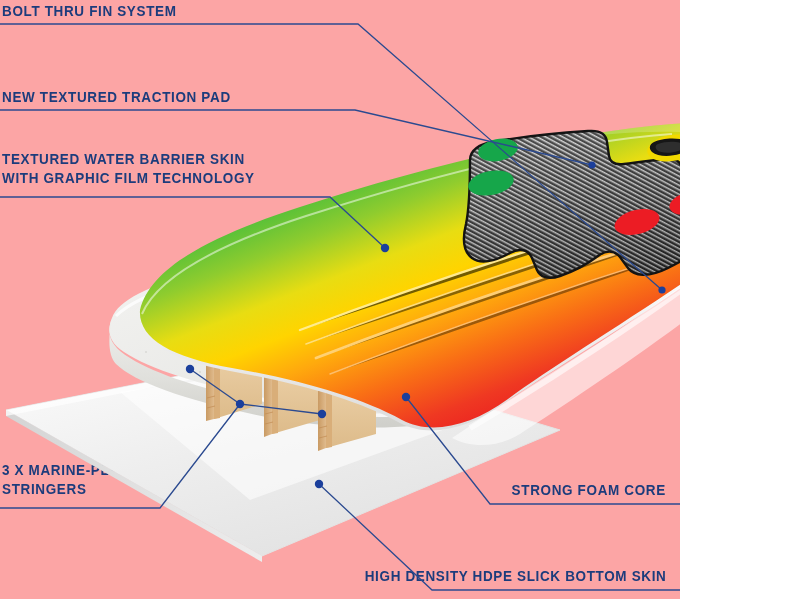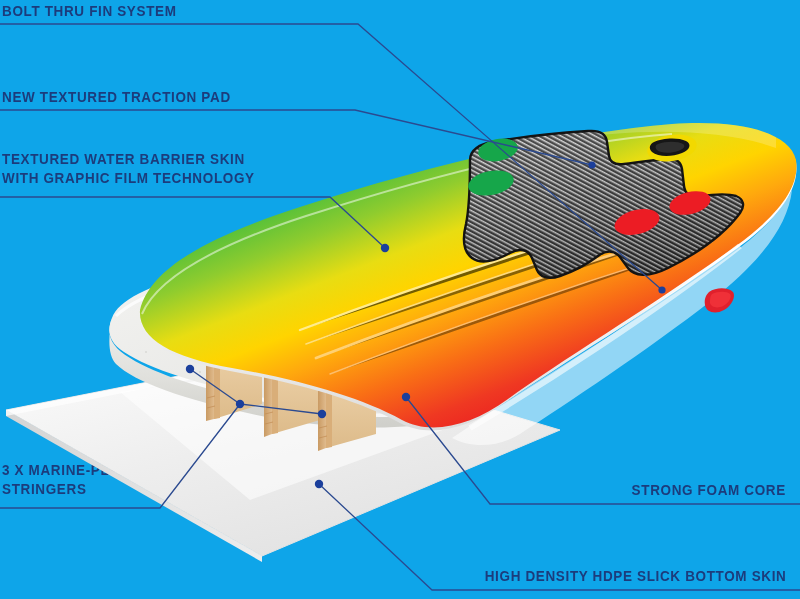--- a/index.html
+++ b/index.html
@@ -6,23 +6,23 @@
   html, body {
     margin: 0;
     padding: 0;
     background: #ffffff;
   }
   body {
     font-family: "Liberation Sans", sans-serif;
   }
   #stage {
     position: relative;
-    width: 800px;
+    width: 680px;
     height: 599px;
-    background: #0ea5e9;
+    background: #fca5a5;
     overflow: hidden;
   }
   .label {
     position: absolute;
     color: #1c3c7c;
     font-family: "Liberation Sans", sans-serif;
     font-weight: 700;
     font-size: 14.5px;
     letter-spacing: 0.7px;
     line-height: 19px;

